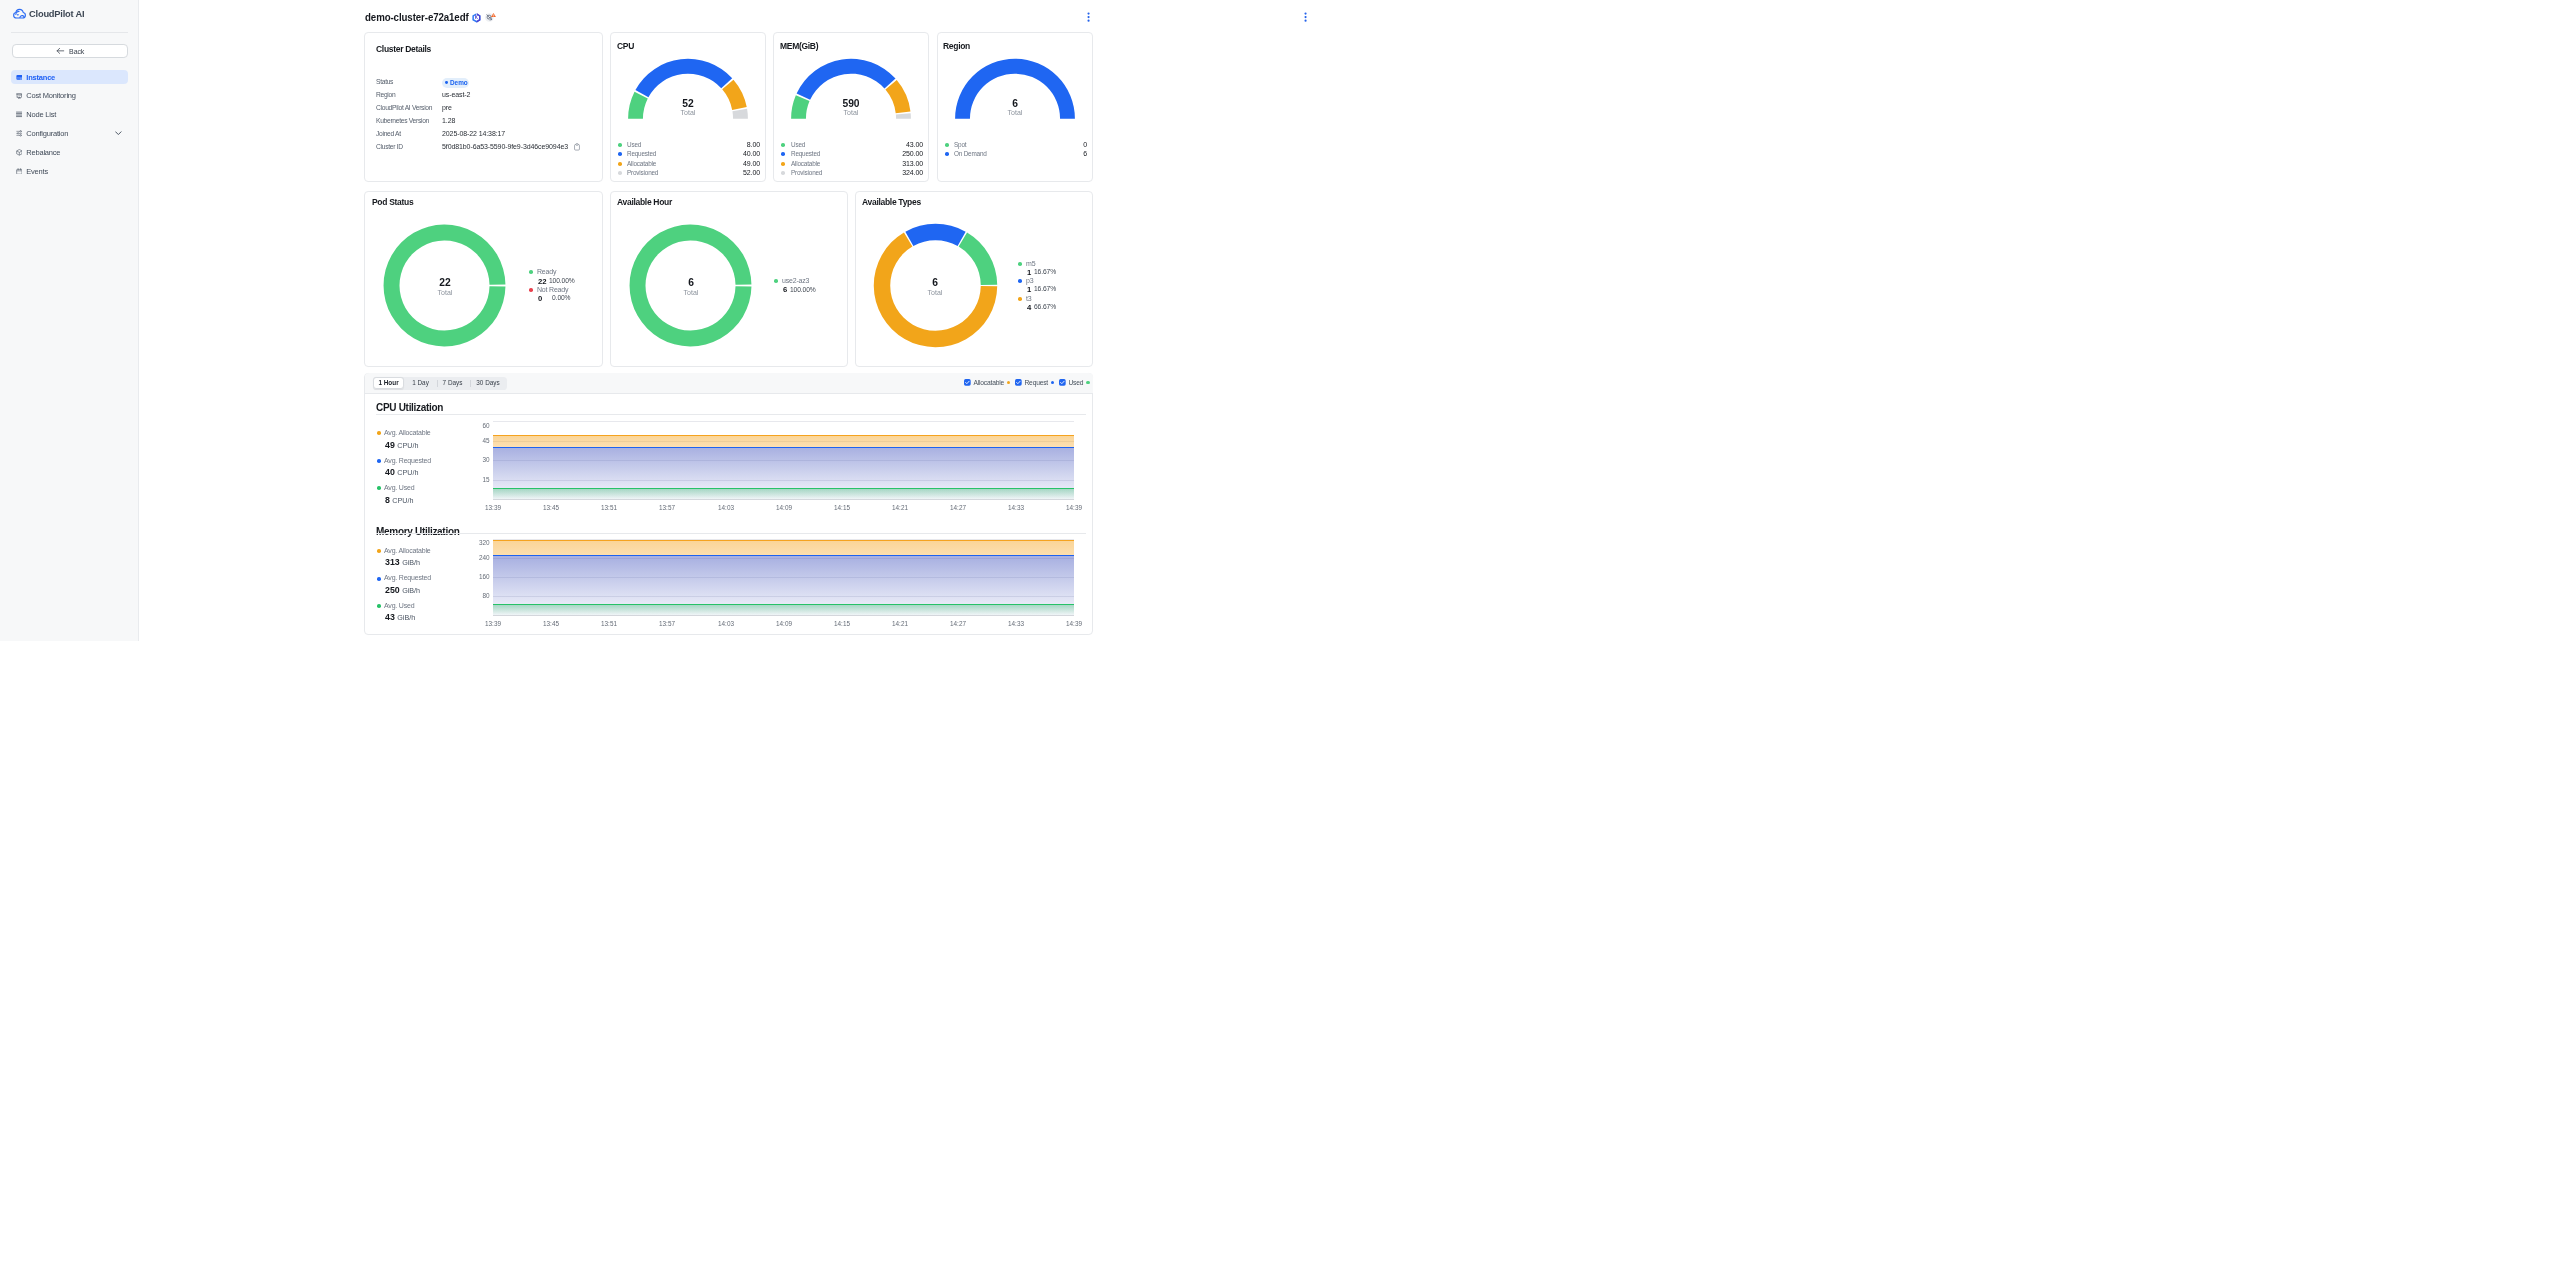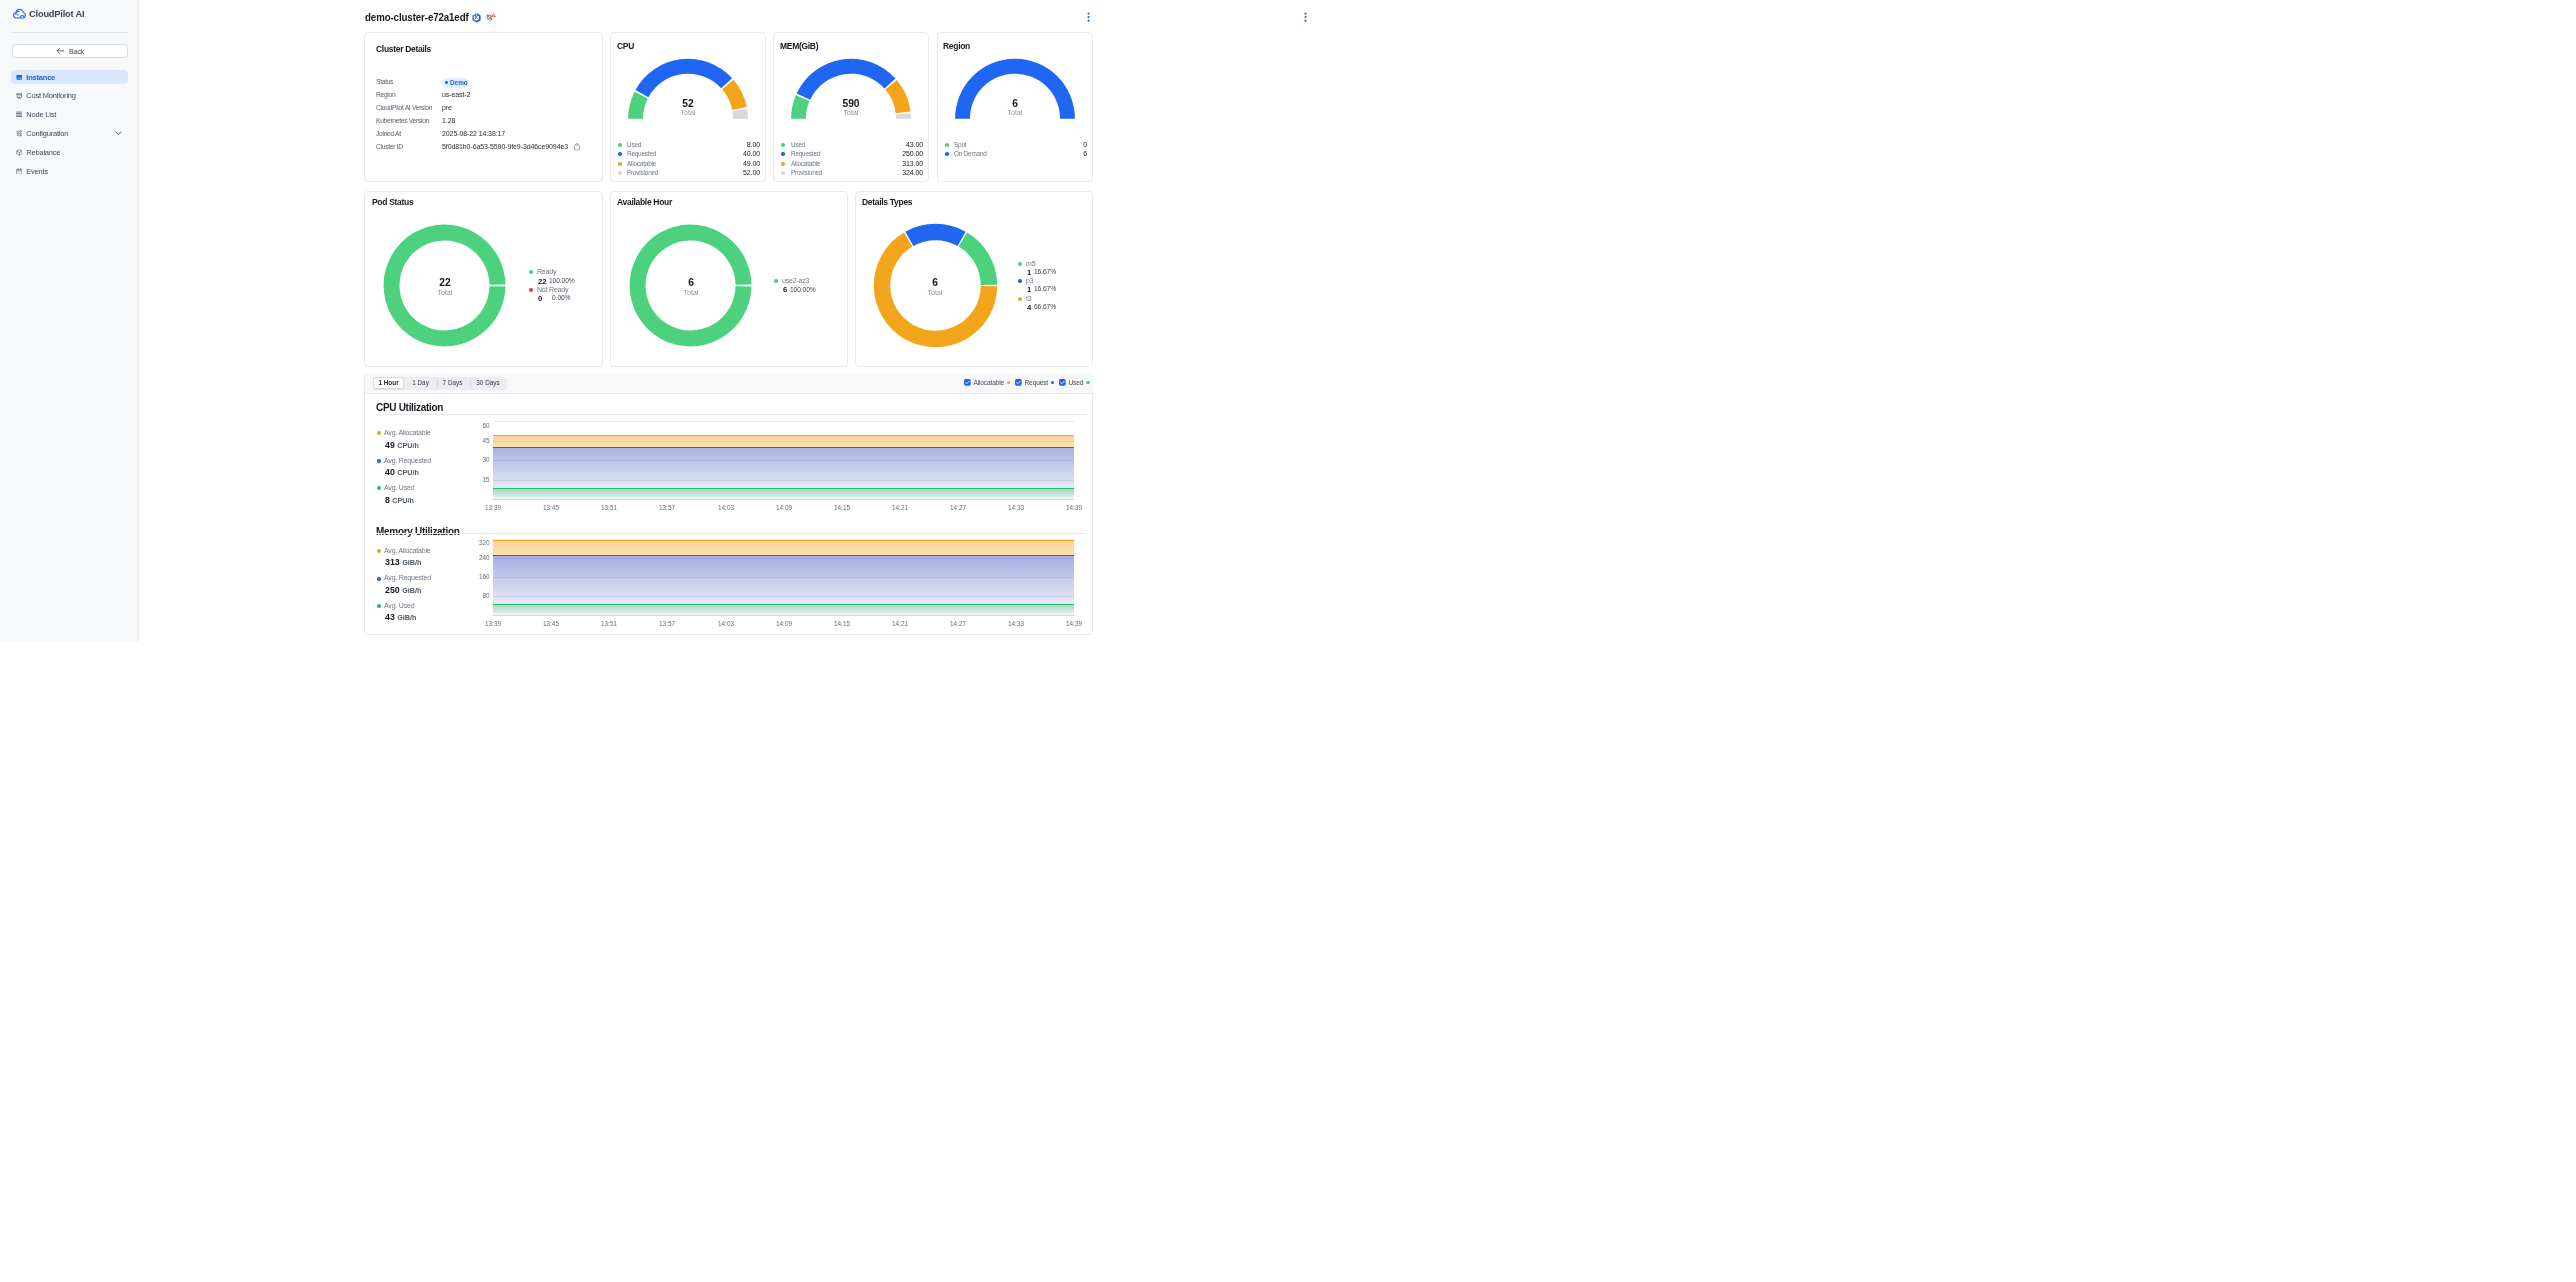--- a/index.html
+++ b/index.html
@@ -23,21 +23,21 @@
 .dnum{position:absolute;text-align:center;font-size:10.3px;font-weight:700;color:#15181e}
 .dlbl{font-size:7px;letter-spacing:-0.2px;color:#6e7683}
 .dv{font-size:7.7px;font-weight:700;color:#15181e}
 .dp{font-size:6.7px;letter-spacing:-0.1px;color:#3f4650}
 .xt{position:absolute;font-size:6.4px;color:#646b76;text-align:center;width:31px;transform:translateX(-15.5px)}
 .yt{position:absolute;font-size:6.4px;color:#646b76;text-align:right;width:20.6px}
 .gl{position:absolute;height:0.5px;background:#e7e8ed}
 .axis{position:absolute;height:0.5px;background:#d4d7dc}
 .legrow{position:absolute;font-size:7px;letter-spacing:-0.2px;color:#6e7683}
 .legval{position:absolute;font-size:8.8px;font-weight:700;color:#15181e}
-.legunit{font-size:7.2px;font-weight:700;color:#4b5563}
+.legunit{font-size:7.2px;font-weight:400;color:#4b5563}
 .chiprest{font-size:6.4px;color:#39404a}
 .cbl{font-size:6.7px;letter-spacing:-0.2px;color:#46505c}
 </style></head><body>
 <div id="page">
     <div class="sidebar"></div>
     <svg class="abs" style="left:13.4px;top:8.2px;width:13px;height:11.3px" width="26" height="23" viewBox="0 0 50 44">
       <path d="M13.5 39 C7 39 2.2 34.1 2.2 28.1 C2.2 22.8 5.9 18.5 10.9 17.5 C12 10.5 17.9 5.3 25.1 5.3 C32.3 5.3 38.2 10.5 39.3 17.5 C44.3 18.4 48 22.8 48 27.9 C48 34 43.1 39 36.8 39 Z" fill="none" stroke="#2b6bf3" stroke-width="4.4" stroke-linejoin="round"></path>
       <path d="M10.8 25.5 C10.8 18.6 16.4 13 23.3 13" fill="none" stroke="#2b6bf3" stroke-width="4.2" stroke-linecap="round"></path>
       <circle cx="18.8" cy="26.5" r="3.2" fill="#2b6bf3"></circle>
       <path d="M26.5 38.5 C26.5 32.5 31.5 28.6 37 29.7 C40.8 30.5 43.6 33.7 43.6 37.5" fill="none" stroke="#2b6bf3" stroke-width="4.4"></path>
@@ -240,21 +240,21 @@
       <path d="M239.99 119.64 A118.5 118.5 0 1 0 239.99 123.36 L208.99 122.87 A87.5 87.5 0 1 1 208.99 120.13 Z" fill="#4ed17f"></path>
     </svg>
     <div class="dnum" style="left:660px;top:277px;width:62px">6</div>
     <div class="dtot" style="left:660px;top:289px;width:62px">Total</div>
     <div class="abs" style="left:734px;top:285px;width:19.6px;height:1.2px;background:#fff"></div>
     <div class="gdot" style="left:774px;top:279px;background:#4ed17f"></div>
     <div class="abs dlbl" style="left:782px;top:277px">use2-az3</div>
     <div class="abs dv" style="left:783px;top:285px">6</div>
     <div class="abs dp" style="left:790px;top:286px">100.00%</div>
     <div class="card" style="left:855px;top:191px;width:238px;height:176px"></div>
-    <div class="ctitle" style="left:862px;top:197px;font-size:8.5px">Details Types</div>
+    <div class="ctitle" style="left:862px;top:197px;font-size:8.5px">Available Types</div>
     <svg class="abs" style="left:873px;top:223px;" width="125" height="125" viewBox="0 0 243 243">
       <path d="M241.49 119.93 A120 120 0 0 0 182.86 18.37 L166.49 45.87 A88 88 0 0 1 209.49 120.35 Z" fill="#4ed17f"></path>
       <path d="M180.13 16.80 A120 120 0 0 0 62.87 16.80 L78.50 44.72 A88 88 0 0 1 164.50 44.72 Z" fill="#1f66f2"></path>
       <path d="M60.14 18.37 A120 120 0 1 0 241.49 123.07 L209.49 122.65 A88 88 0 1 1 76.51 45.87 Z" fill="#f2a51a"></path>
     </svg>
     <div class="dnum" style="left:904px;top:277px;width:62px">6</div>
     <div class="dtot" style="left:904px;top:289px;width:62px">Total</div>
     <div class="gdot" style="left:1018px;top:262px;background:#4ed17f"></div>
     <div class="abs dlbl" style="left:1026px;top:260px">m5</div>
     <div class="abs dv" style="left:1027px;top:268px">1</div>

